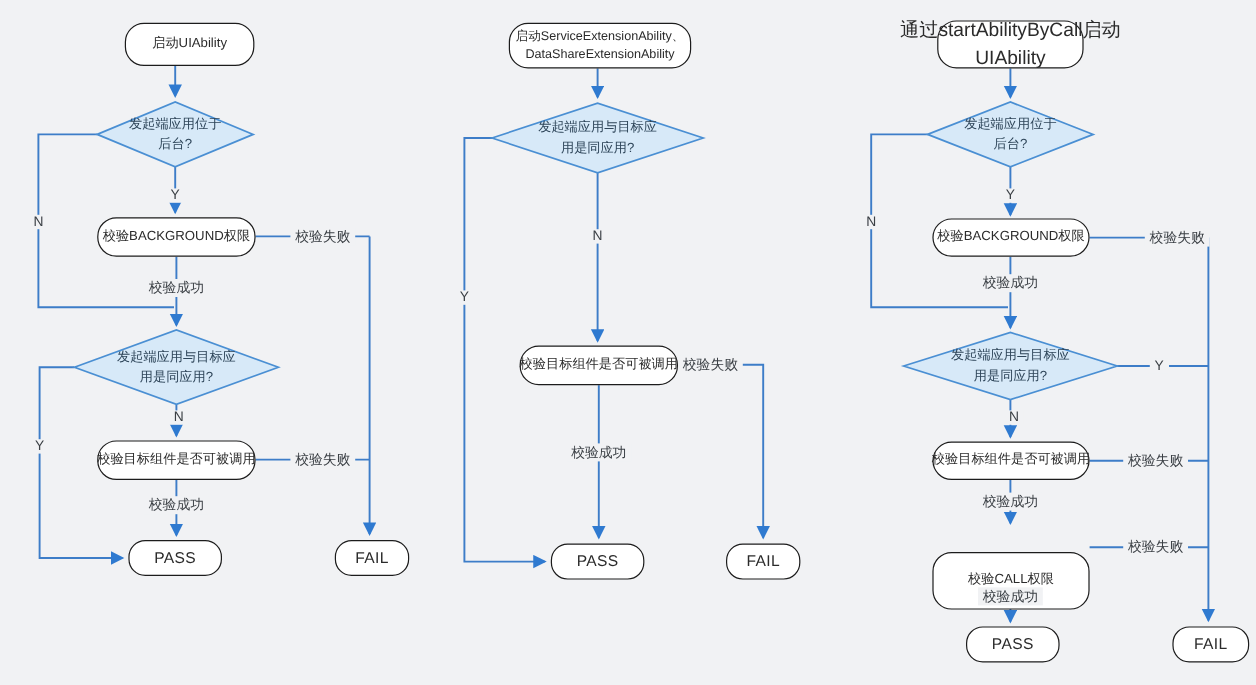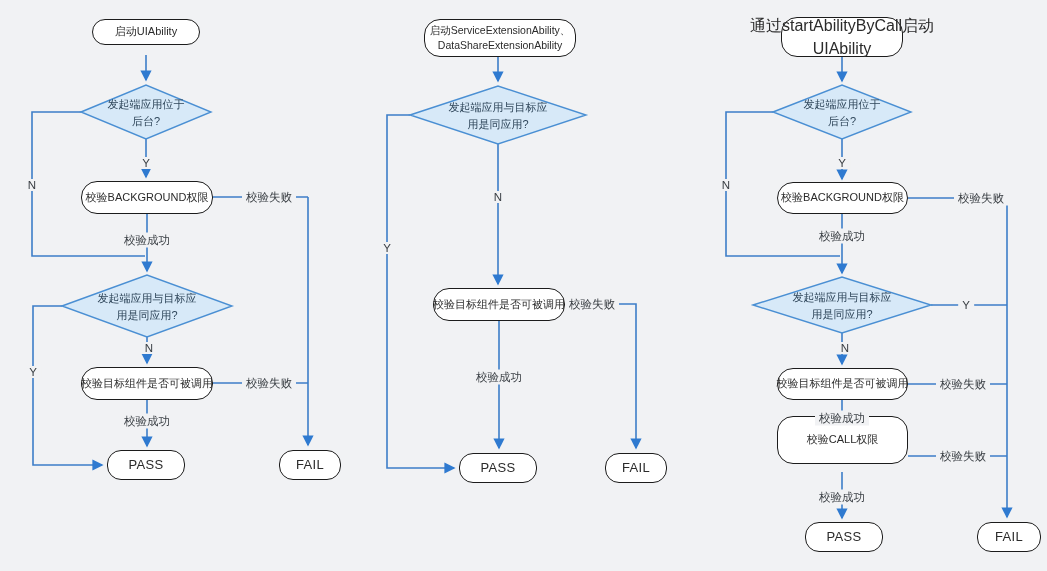--- a/index.html
+++ b/index.html
@@ -72,21 +72,21 @@
     <path class="wire" d="M908,456 H1007"></path>
     <path class="wire" d="M1007,198 V517" marker-end="url(#arw)"></path>
 
     <polygon points="81,112 146,85 211,112 146,139" fill="#d7e9f8" stroke="#4a8fd3" stroke-width="1.4"></polygon>
     <polygon points="62,306 147,275 232,306 147,337" fill="#d7e9f8" stroke="#4a8fd3" stroke-width="1.4"></polygon>
     <polygon points="410,115 498,86 586,115 498,144" fill="#d7e9f8" stroke="#4a8fd3" stroke-width="1.4"></polygon>
     <polygon points="773,112 842,85 911,112 842,139" fill="#d7e9f8" stroke="#4a8fd3" stroke-width="1.4"></polygon>
     <polygon points="753,305 842,277 931,305 842,333" fill="#d7e9f8" stroke="#4a8fd3" stroke-width="1.4"></polygon>
   </svg>
 
-  <div class="node" style="left:92px;top:19px;width:108px;height:26px">
+  <div class="node" style="left:104px;top:19px;width:108px;height:36px">
     <span>启动UIAbility</span>
   </div>
 
   <div class="dtext" style="left:146px;top:112px">
     <span>发起端应用位于</span>
     <span>后台?</span>
   </div>
 
   <div class="node" style="left:81px;top:181px;width:132px;height:33px">
     <span>校验BACKGROUND权限</span>
@@ -161,21 +161,21 @@
 
   <div class="dtext" style="left:842px;top:305px">
     <span>发起端应用与目标应</span>
     <span>用是同应用?</span>
   </div>
 
   <div class="node" style="left:777px;top:368px;width:131px;height:32px">
     <span>校验目标组件是否可被调用</span>
   </div>
 
-  <div class="node" style="left:777px;top:416px;width:131px;height:48px">
+  <div class="node" style="left:777px;top:460px;width:131px;height:48px">
     <span>校验CALL权限</span>
   </div>
 
   <div class="node terminal" style="left:805px;top:522px;width:78px;height:30px">
     <span>PASS</span>
   </div>
 
   <div class="node terminal" style="left:977px;top:522px;width:64px;height:30px">
     <span>FAIL</span>
   </div>

